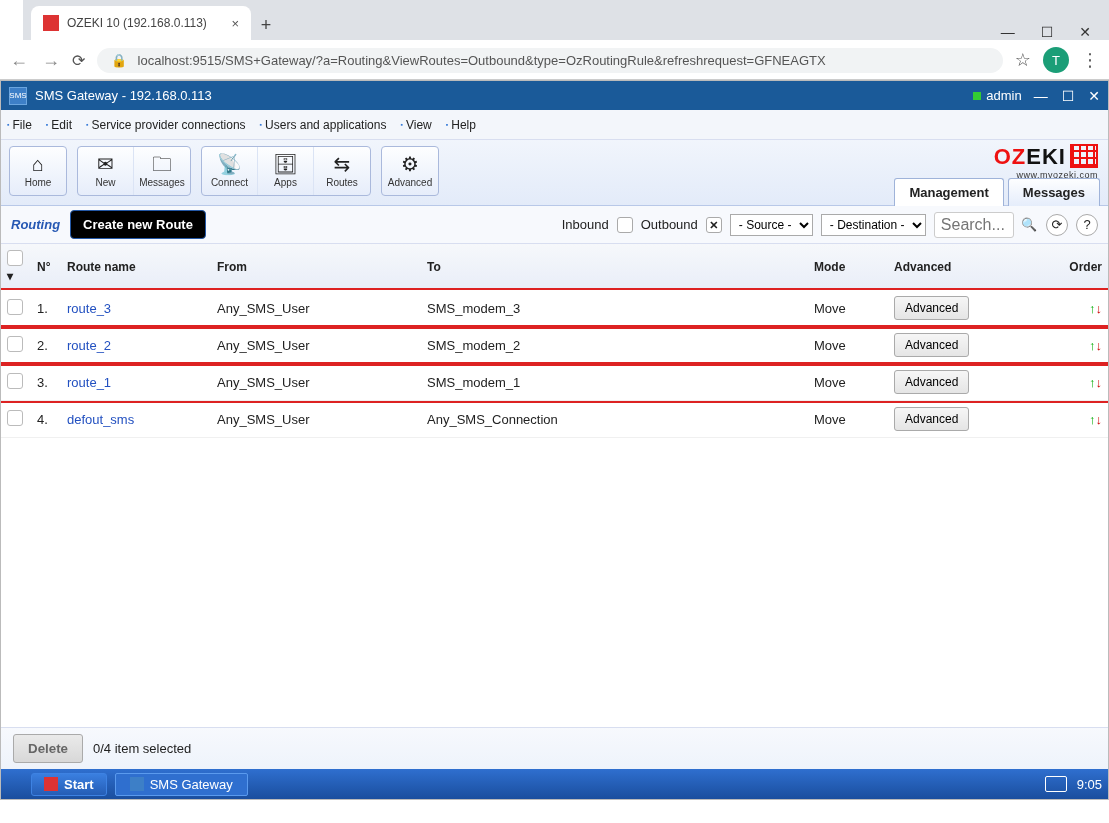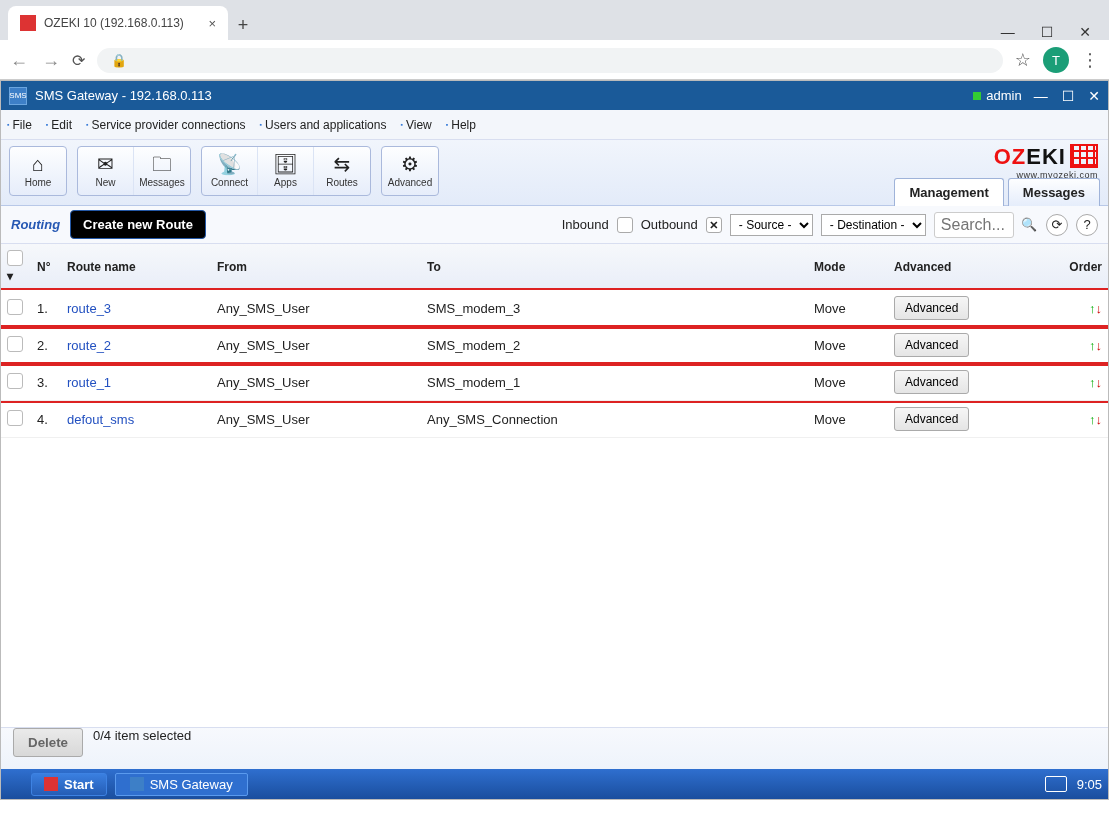--- a/index.html
+++ b/index.html
@@ -1,20 +1,20 @@
 <!DOCTYPE html>
 <html><head>
 <meta charset="utf-8">
 <style>
   * { box-sizing: border-box; margin: 0; padding: 0; font-family: Arial, Helvetica, sans-serif; }
   body { width: 1109px; height: 823px; background: #fff; overflow: hidden; font-size: 13px; color: #222; }
 
   
   .browser-top { height: 80px; background: #fff; border-bottom: 1px solid #ccc; }
-  .tabbar { height: 40px; background: #dee1e6; display: flex; align-items: flex-end; padding-left: 8px; }
+  .tabbar { height: 40px; background: #dee1e6; display: flex; align-items: flex-end; padding-left: 8px; margin-left: 23px; }
   .tab { display: flex; align-items: center; gap: 8px; background: #fff; border-radius: 8px 8px 0 0; padding: 8px 12px; height: 34px; min-width: 220px; }
   .tab .favicon { width: 16px; height: 16px; background: #d33; display: inline-block; }
   .tab .ttl { font-size: 12px; color: #444; flex: 1; }
   .tab .tabclose { color: #555; cursor: pointer; }
   .newtab { width: 30px; height: 30px; display: flex; align-items: center; justify-content: center; color: #444; font-size: 18px; cursor: pointer; }
   .winctrl { margin-left: auto; display: flex; gap: 26px; padding: 8px 18px 0 0; color: #333; }
   .winctrl span { cursor: pointer; font-size: 14px; font-family: sans-serif; }
 
   .addr { height: 40px; display: flex; align-items: center; padding: 0 10px; gap: 12px; }
   .addr .nav { display: flex; gap: 14px; color: #888; font-size: 18px; }
@@ -74,21 +74,21 @@
   table { width:100%; border-collapse:collapse; }
   thead th { text-align:left; font-weight:bold; font-size:12px; padding:6px 6px; background:linear-gradient(#f6f8fb,#e9eef8); border-bottom:1px solid #cdd6eb; }
   tbody td { padding:6px 6px; font-size:13px; border-bottom:1px solid #f0f0f0; vertical-align:middle; }
   tbody a { color:#2250c0; text-decoration:none; }
   .rowchk { width:16px; height:16px; border:1px solid #bbb; border-radius:3px; background:#fff; display:inline-block; }
   .btn-adv { background:linear-gradient(#f6f6f6,#e5e5e5); border:1px solid #aaa; border-radius:3px; padding:4px 10px; font-size:12px; cursor:pointer; }
   .ord span:first-child { color:#0a0; font-weight:bold; }
   .ord span:last-child { color:#c00; font-weight:bold; }
   .highlight-box { outline:2px solid #d22; }
 
-  .footerbar { height:42px; display:flex; align-items:flex-start; padding:0 12px; background:linear-gradient(#f7f9fd,#eef3fb); border-top:1px solid #d8def0; gap:10px; }
+  .footerbar { height:42px; display:flex; align-items:center; padding:0 12px; background:linear-gradient(#f7f9fd,#eef3fb); border-top:1px solid #d8def0; gap:10px; }
   .btn-del { background:linear-gradient(#eaeaea,#d8d8d8); border:1px solid #aaa; color:#666; padding:6px 14px; font-weight:bold; border-radius:3px; cursor:pointer; }
 
   .taskbar { height:30px; background:linear-gradient(#2f6fcf,#1a4e9e); display:flex; align-items:center; padding:0 6px; color:#fff; font-size:13px; }
   .taskbar .start { background:linear-gradient(#3a7fe0,#255db5); border:1px solid #3e82e2; padding:3px 12px; border-radius:3px; font-weight:bold; cursor:pointer; display:flex; align-items:center; gap:6px;margin-left:24px;}
   .taskbar .start .sicon { width:14px;height:14px; background:#d33; display:inline-block;}
   .taskbar .taskbtn { background:#2f6fcf; border:1px solid #5a9aee; padding:3px 14px; margin-left:8px; border-radius:2px; cursor:pointer; display:flex;align-items:center;gap:6px;}
   .taskbar .taskbtn .ticon2 { width:14px;height:14px;background:#3d7fc7;display:inline-block;}
   .taskbar .tray { margin-left:auto; display:flex; align-items:center; gap:10px; }
   .taskbar .kbd { width:22px; height:16px; border:1px solid #fff; border-radius:2px; }
 </style>
@@ -110,20 +110,21 @@
     </div>
   </div>
   <div class="addr">
     <div class="nav">
       <span>←</span>
       <span>→</span>
     </div>
     <span class="reload">⟳</span>
     <div class="urlbar">
       <span class="lock">🔒</span>
+      <span>localhost:9515/SMS+Gateway/?a=Routing&amp;ViewRoutes=Outbound&amp;type=OzRoutingRule&amp;refreshrequest=GFNEAGTX</span>
     </div>
     <span class="star">☆</span>
     <span class="avatar">T</span>
     <span class="kebab">⋮</span>
   </div>
 </div>
 
 <div class="app">
   <div class="apptitle">
     <span class="appicon">SMS</span>

